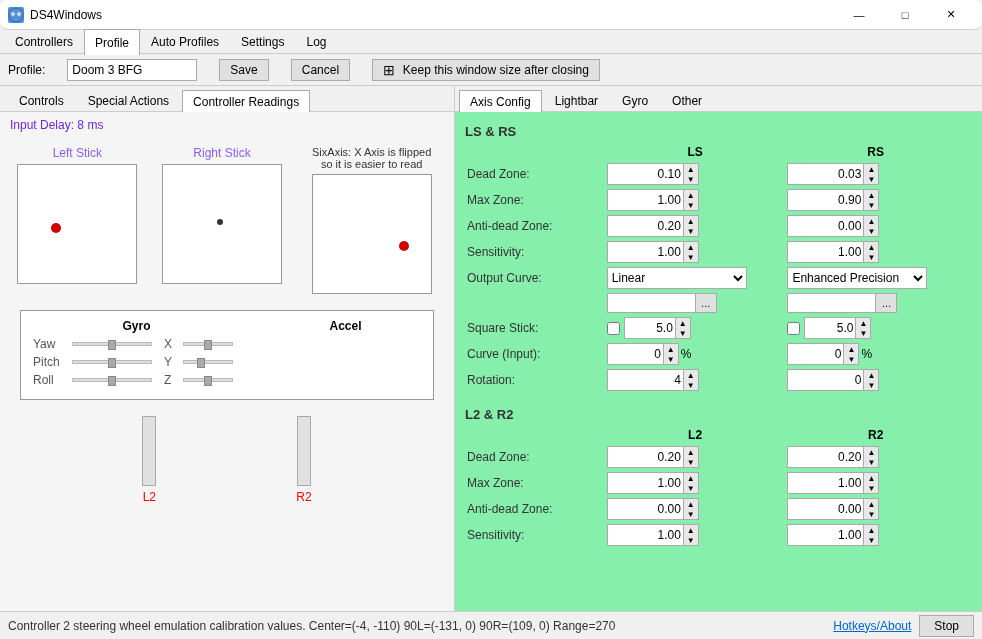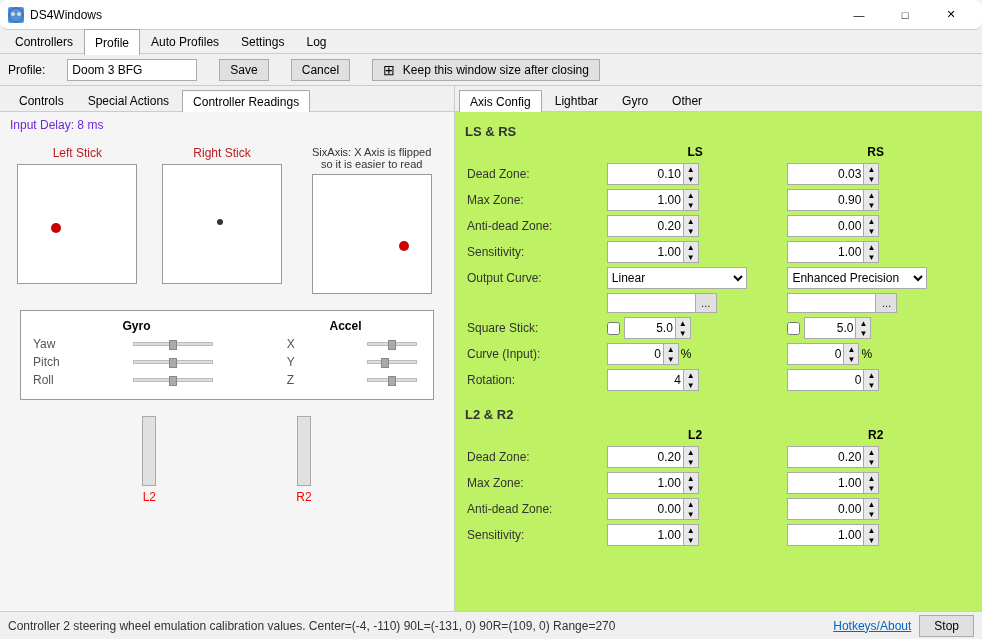--- a/index.html
+++ b/index.html
@@ -123,21 +123,21 @@
     }
 
     .left-panel {
       width: 455px;
       border-right: 1px solid #ccc;
       background: #f5f5f5;
       overflow: hidden;
     }
     .right-panel {
       flex: 1;
-      background: #bef264;
+      background: #86efac;
       overflow: hidden;
     }
 
     .sub-tabs {
       background: #f0f0f0;
       border-bottom: 1px solid #ccc;
       height: 26px;
       display: flex;
       align-items: flex-end;
       padding: 0 8px;
@@ -174,21 +174,21 @@
     }
     .stick-container {
       display: flex;
       flex-direction: column;
       align-items: center;
     }
     .stick-label {
       font-size: 12px;
       margin-bottom: 4px;
       text-align: right;
-      color: #b91c1c;
+      color: #8b5cf6;
     }
     .stick-label.note {
       color: #444;
       font-size: 11px;
       max-width: 120px;
     }
     .stick-box {
       width: 120px;
       height: 120px;
       border: 1px solid #999;
@@ -220,21 +220,20 @@
       justify-content: space-around;
       font-size: 12px;
       font-weight: bold;
       margin-bottom: 4px;
     }
     .gyro-accel-row {
       display: flex;
       align-items: center;
       margin-bottom: 4px;
       font-size: 12px;
-      justify-content: space-between;
     }
     .gyro-accel-label {
       width: 35px;
       color: #555;
     }
     .slider-track {
       width: 80px;
       height: 4px;
       background: #ddd;
       border: 1px solid #bbb;

